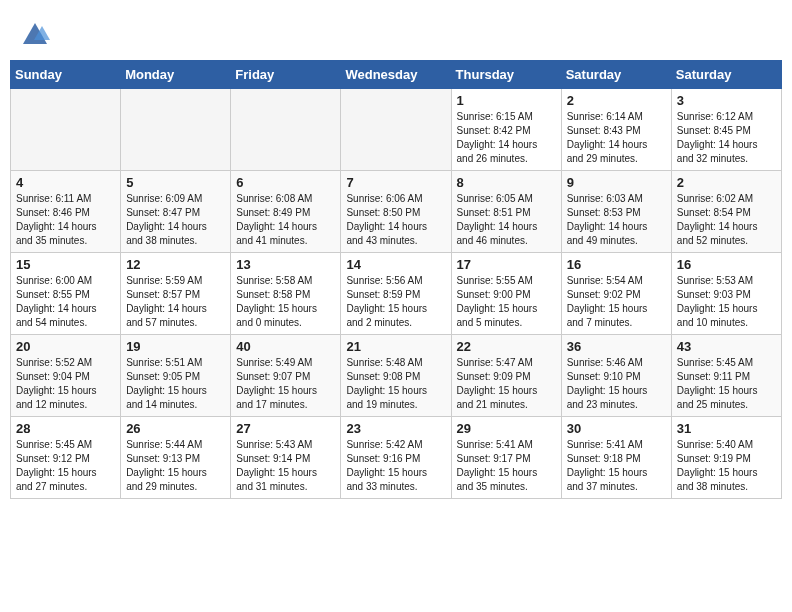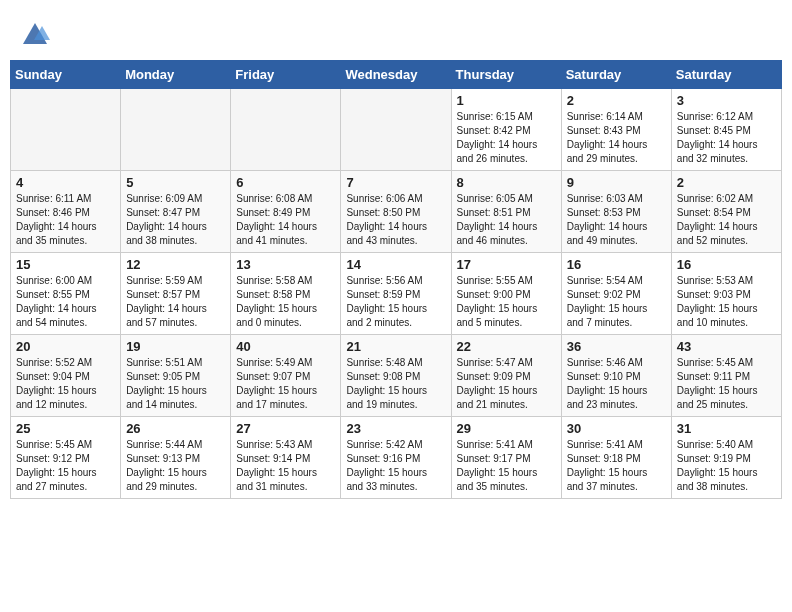--- a/index.html
+++ b/index.html
@@ -224,21 +224,21 @@
           <span class="day-number">36</span>
           <div class="day-info">Sunrise: 5:46 AM<br>Sunset: 9:10 PM<br>Daylight: 15 hours and 23 minutes.</div>
         </td>
         <td>
           <span class="day-number">43</span>
           <div class="day-info">Sunrise: 5:45 AM<br>Sunset: 9:11 PM<br>Daylight: 15 hours and 25 minutes.</div>
         </td>
       </tr>
       <tr>
         <td>
-          <span class="day-number">25</span>
+          <span class="day-number">28</span>
           <div class="day-info">Sunrise: 5:45 AM<br>Sunset: 9:12 PM<br>Daylight: 15 hours and 27 minutes.</div>
         </td>
         <td>
           <span class="day-number">26</span>
           <div class="day-info">Sunrise: 5:44 AM<br>Sunset: 9:13 PM<br>Daylight: 15 hours and 29 minutes.</div>
         </td>
         <td>
           <span class="day-number">27</span>
           <div class="day-info">Sunrise: 5:43 AM<br>Sunset: 9:14 PM<br>Daylight: 15 hours and 31 minutes.</div>
         </td>

